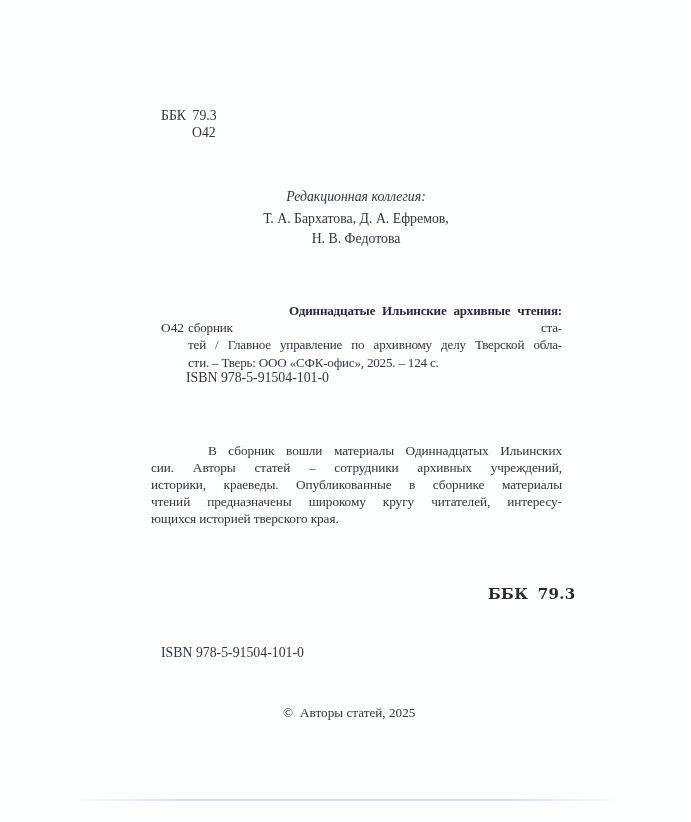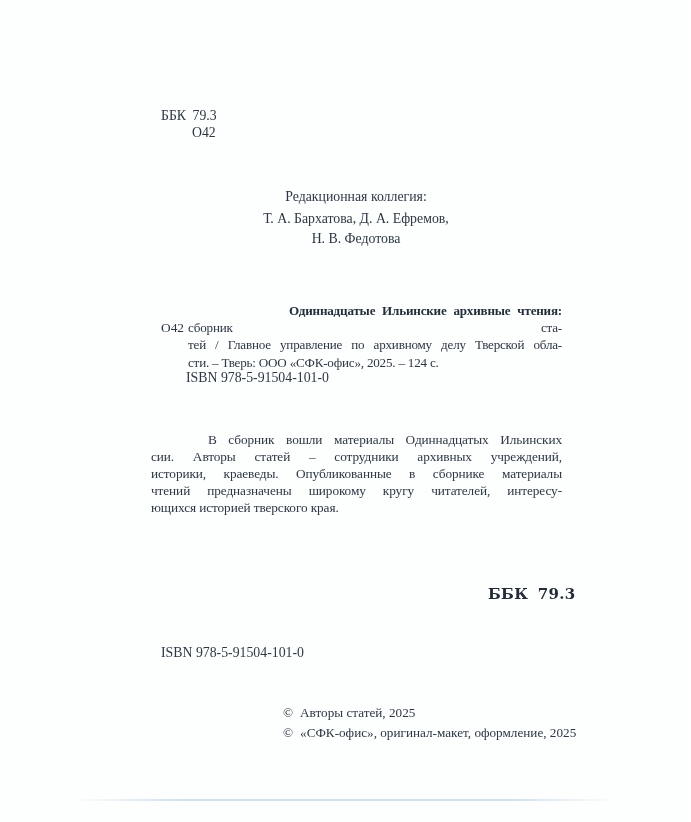--- a/index.html
+++ b/index.html
@@ -13,33 +13,33 @@
     color: #2d3743;
   }
   .abs { position: absolute; }
 
   
   .bbk-top { left: 161px; top: 107px; font-size: 13.8px; line-height: 17px; word-spacing: 3px; }
   .bbk-top .l2 { padding-left: 31px; }
 
   
   .editorial { left: 150px; top: 187px; width: 412px; text-align: center; font-size: 13.8px; line-height: 20.5px; }
-  .ed-head { margin-bottom: 1px; }
+  .ed-head { font-style: italic; margin-bottom: 1px; }
 
   
   .catalog { left: 188px; top: 302px; width: 374px; font-size: 13.1px; line-height: 17.2px; letter-spacing: -0.2px; }
   .catalog .marker { position: absolute; left: -27px; top: 17.2px; letter-spacing: 0; font-size: 13.4px; }
   .jline { text-align: justify; text-align-last: justify; }
   .cl1 { text-indent: 57px; }
   .b { font-weight: bold; color: #242e3a; margin-left: 44px; }
 
   .isbn-top { left: 186px; top: 370px; font-size: 13.8px; }
 
   
-  .abstract { left: 151px; top: 431px; width: 411px; font-size: 13.3px; line-height: 17.1px; letter-spacing: -0.1px; }
+  .abstract { left: 151px; top: 442px; width: 411px; font-size: 13.3px; line-height: 17.1px; letter-spacing: -0.1px; }
   .ab1 { text-indent: 57px; }
 
   
   .bbk-bottom {
     left: 488px; top: 585px;
     font-family: "DejaVu Serif", serif;
     font-weight: 700; font-size: 15px;
     word-spacing: 4px; letter-spacing: 0.3px;
     color: #222b36;
   }
@@ -88,18 +88,17 @@
     <div class="jline">чтений предназначены широкому кругу читателей, интересу-</div>
     <div>ющихся историей тверского края.</div>
   </div>
 
   <div class="abs bbk-bottom">ББК 79.3</div>
 
   <div class="abs isbn-bottom">ISBN 978-5-91504-101-0</div>
 
   <div class="abs copyright">
     <div><span class="cs">©</span><span>Авторы статей, 2025</span></div>
-    <div><span class="cs">©</span><span>«СФК-офис», оригинал-макет, оформление, 2025</span></div>
   </div>
 
   <div class="abs scan-edge"></div>
 
 </div>
 
 </body></html>

